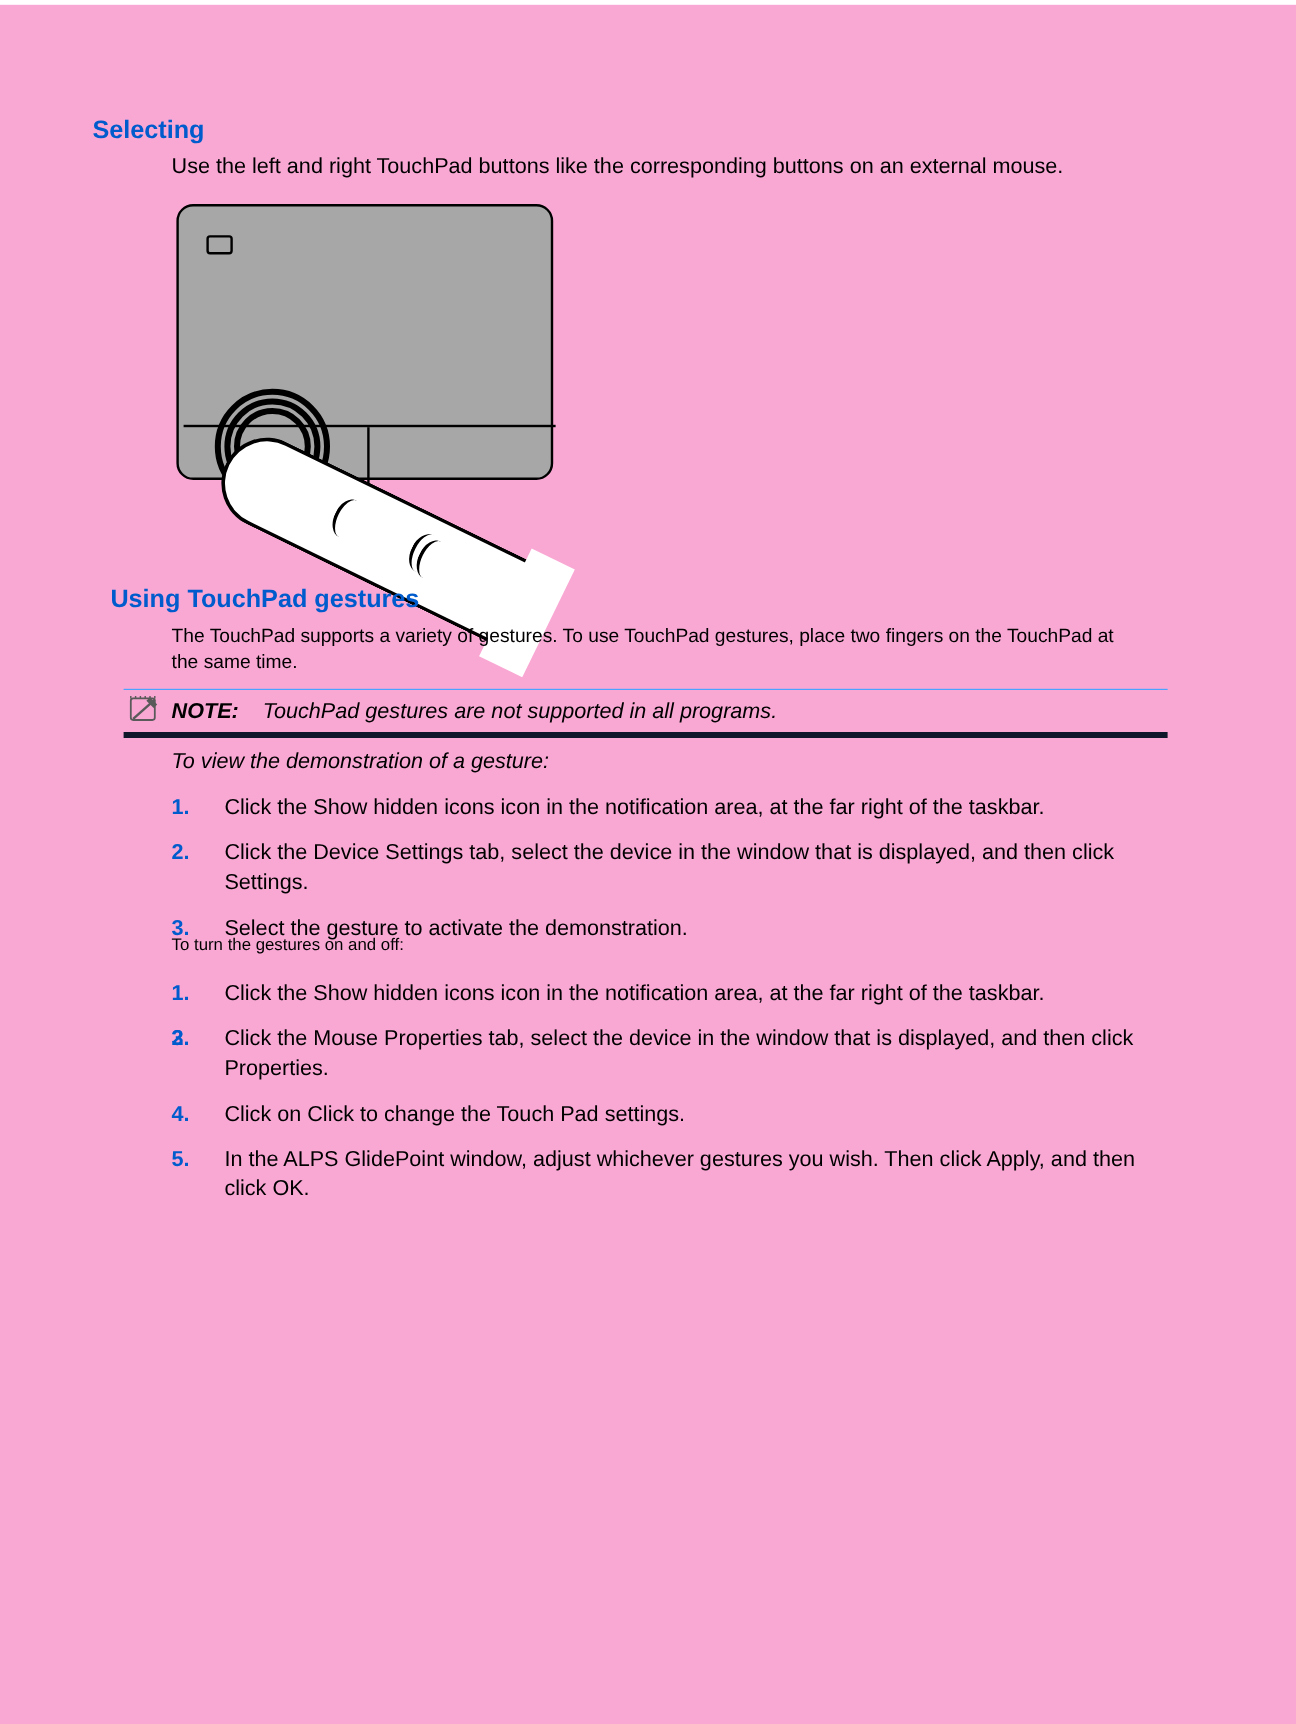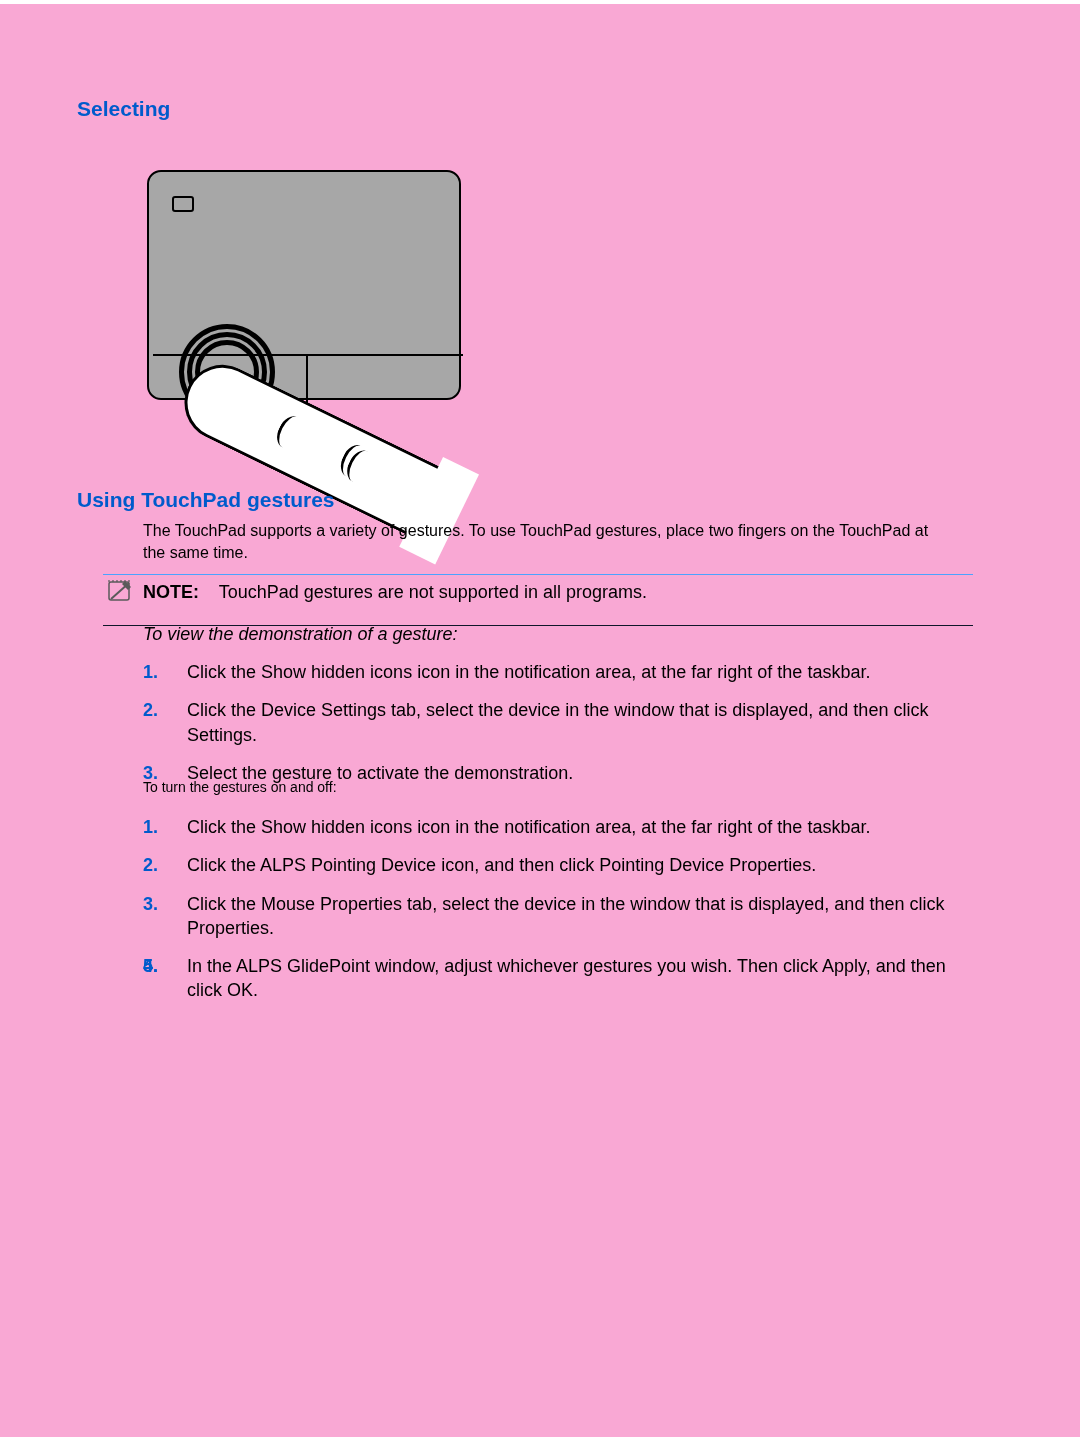--- a/index.html
+++ b/index.html
@@ -122,42 +122,43 @@
     height: 34px;
     border-left: 3px solid #000;
     border-radius: 50%;
   }
   .knuckle.k1 { left: 100px; top: 18px; }
   .knuckle.k2 { left: 170px; top: 16px; }
   .knuckle.k2b { left: 178px; top: 18px; }
 
   .h-gestures {
     position: absolute;
-    left: 77px;
+    left: 92px;
     top: 484px;
     text-align: center;
   }
   .intro-gestures {
     position: absolute;
     left: 143px;
     top: 516px;
     width: 790px;
     font-size: 16px;
     line-height: 1.35;
   }
   .note-box {
     position: absolute;
     left: 103px;
     top: 570px;
     width: 870px;
     border-top: 1px solid #4aa3ff;
-    border-bottom: 1px solid #0f172a;
-    padding: 7px 0 22px 40px;
+    border-bottom: 5px solid #0f172a;
+    padding: 7px 0 7px 40px;
     font-size: 18px;
     box-sizing: border-box;
+    font-style: italic;
   }
   .note-icon {
     position: absolute;
     left: 2px;
     top: 4px;
     width: 30px;
     height: 24px;
   }
   .note-label { font-weight: bold; }
   .view-demo {
@@ -215,20 +216,21 @@
   .footer .pg { display: inline-block; width: 42px; }
   b { font-weight: normal; }
 </style>
 </head>
 <body>
 
 <div class="page">
 
   <h2 class="section h-selecting">Selecting</h2>
 
+  <div class="intro-selecting">Use the left and right TouchPad buttons like the corresponding buttons on an external mouse.</div>
 
   <div class="touchpad-fig">
     <div class="pad-body">
       <div class="pad-led"></div>
       <div class="btn-row">
         <div class="btn-divider"></div>
       </div>
     </div>
     <div class="press-ring r1"></div>
     <div class="press-ring r2"></div>
@@ -283,32 +285,32 @@
 
   <ol class="steps steps-b">
     <li>
       <span class="num">1.</span>
       <span>
         <span>Click the </span><b>Show hidden icons</b><span> icon in the notification area, at the far right of the taskbar.</span>
       </span>
     </li>
     <li>
       <span class="num">2.</span>
-      <span>
-        <span>Click the </span><b>ALPS Pointing Device</b><span> icon, and then click </span><b>Pointing Device Properties</b><span>.</span>
-      </span>
     </li>
     <li>
       <span class="num">3.</span>
       <span>
         <span>Click the </span><b>Mouse Properties</b><span> tab, select the device in the window that is displayed, and then click </span><b>Properties</b><span>.</span>
       </span>
     </li>
     <li>
       <span class="num">4.</span>
+      <span>
+        <span>Click on </span><b>Click to change the Touch Pad settings</b><span>.</span>
+      </span>
     </li>
     <li>
       <span class="num">5.</span>
       <span>
         <span>In the ALPS GlidePoint window, adjust whichever gestures you wish. Then click </span><b>Apply</b><span>, and then click </span><b>OK</b><span>.</span>
       </span>
     </li>
   </ol>
 
 

